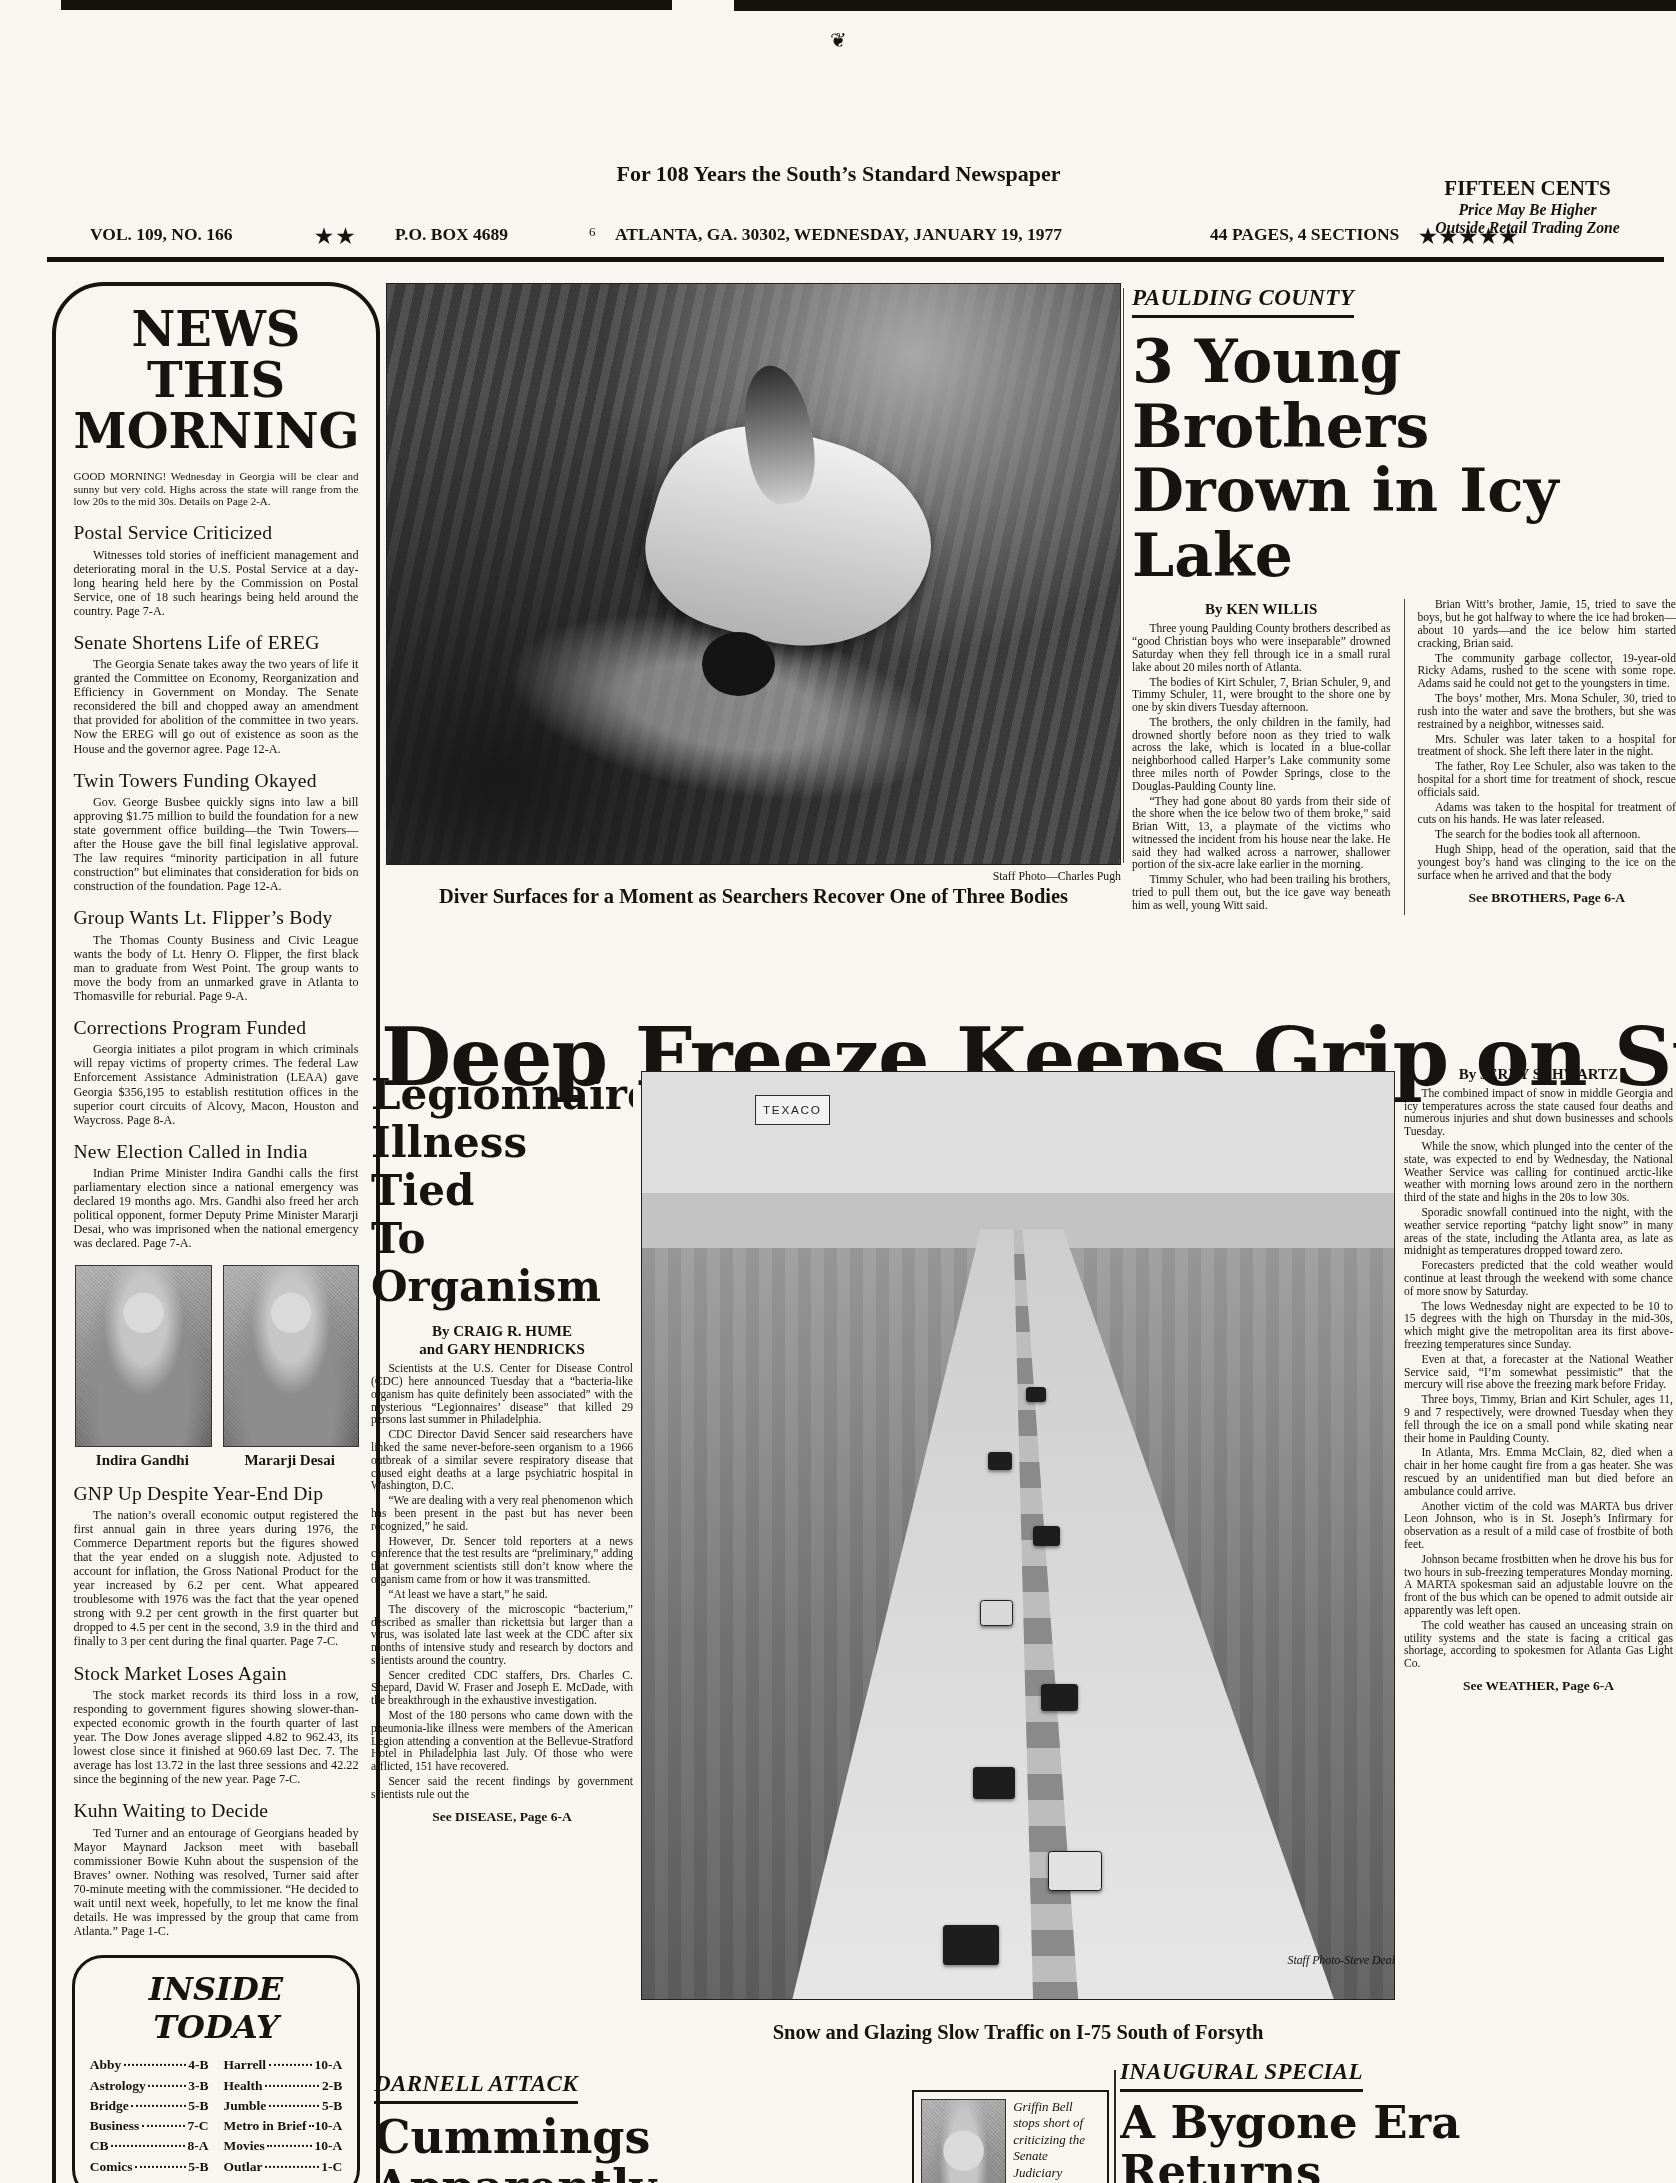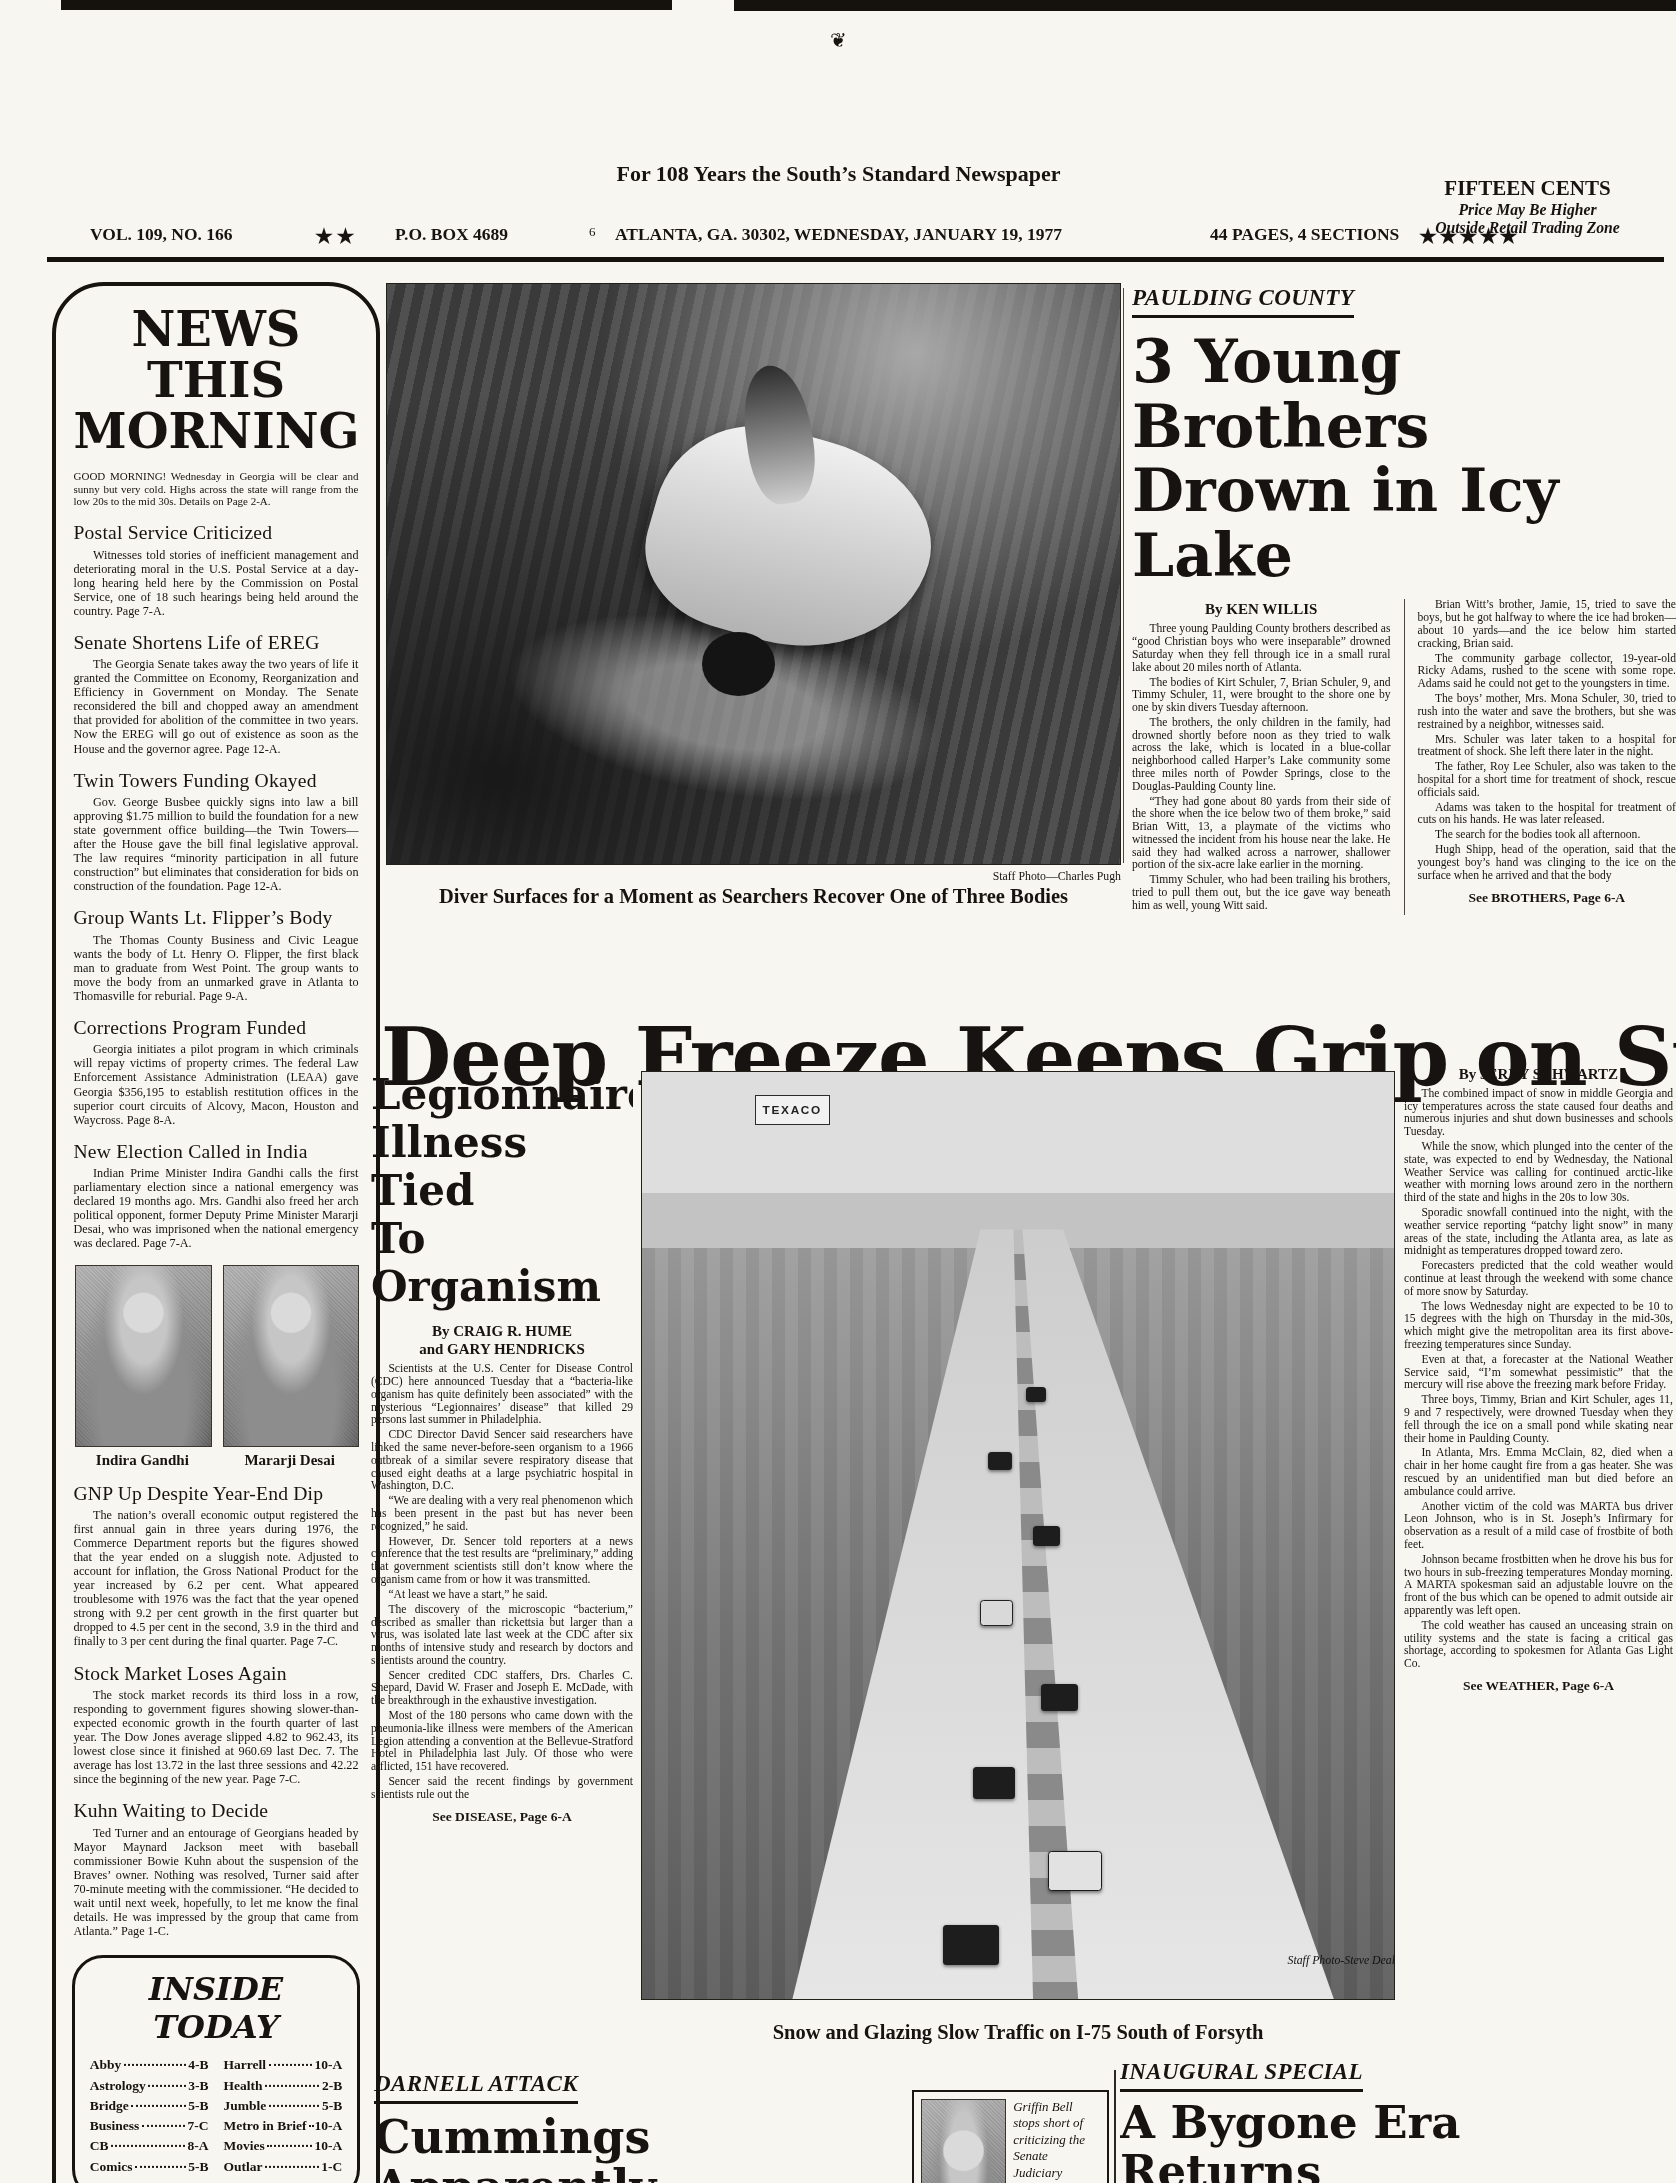--- a/index.html
+++ b/index.html
@@ -85,21 +85,21 @@
   .car:nth-of-type(4){left:51%;top:34%;width:20px;height:15px;}
   .car:nth-of-type(5){left:46%;top:41%;width:23.6px;height:17.5px;}
   .car:nth-of-type(6){left:52%;top:49%;width:27px;height:20px;}
   .car:nth-of-type(7){left:45%;top:57%;width:31px;height:23.6px;background:#d9d9d9;border:0.9px solid #222;}
   .car:nth-of-type(8){left:53%;top:66%;width:37px;height:27px;}
   .car:nth-of-type(9){left:44%;top:75%;width:42px;height:32px;}
   .car:nth-of-type(10){left:54%;top:84%;width:52px;height:38px;background:#e2e2e2;border:1.3px solid #191919;}
   .car:nth-of-type(11){left:40%;top:92%;width:56px;height:40px;}
   .texaco-sign{position:absolute;left:15%;top:2.5%;width:73px;height:28px;background:#f1f1f1;
       border:1.3px solid #2c2c2c;display:flex;align-items:center;justify-content:center;
-      font-family:"Liberation Sans",sans-serif;font-weight:bold;font-size:11.8px;letter-spacing:1.7px;color:#222;}
+      font-family:"Liberation Sans",sans-serif;font-weight:normal;font-size:11.8px;letter-spacing:1.7px;color:#222;}
   .traffic-credit{position:absolute;left:641px;top:1953px;width:754px;text-align:right;
       font-style:italic;font-size:11.8px;}
   .traffic-caption{position:absolute;left:641px;top:2021px;width:754px;text-align:center;
       font-weight:bold;font-size:20.5px;}
   
   .kicker{display:inline-block;font-style:italic;font-weight:bold;font-size:23px;letter-spacing:0.4px;
       border-bottom:3.5px solid #17140f;padding-bottom:3.5px;}
   .headline{font-family:"DejaVu Serif",serif;font-weight:bold;line-height:1.08;}
   .byline{text-align:center;font-weight:bold;font-size:15px;margin:1.7px 0 5.2px;}
   .para{font-size:11.6px;line-height:1.10;text-align:justify;text-indent:1.5em;margin:0 0 2.2px;}

